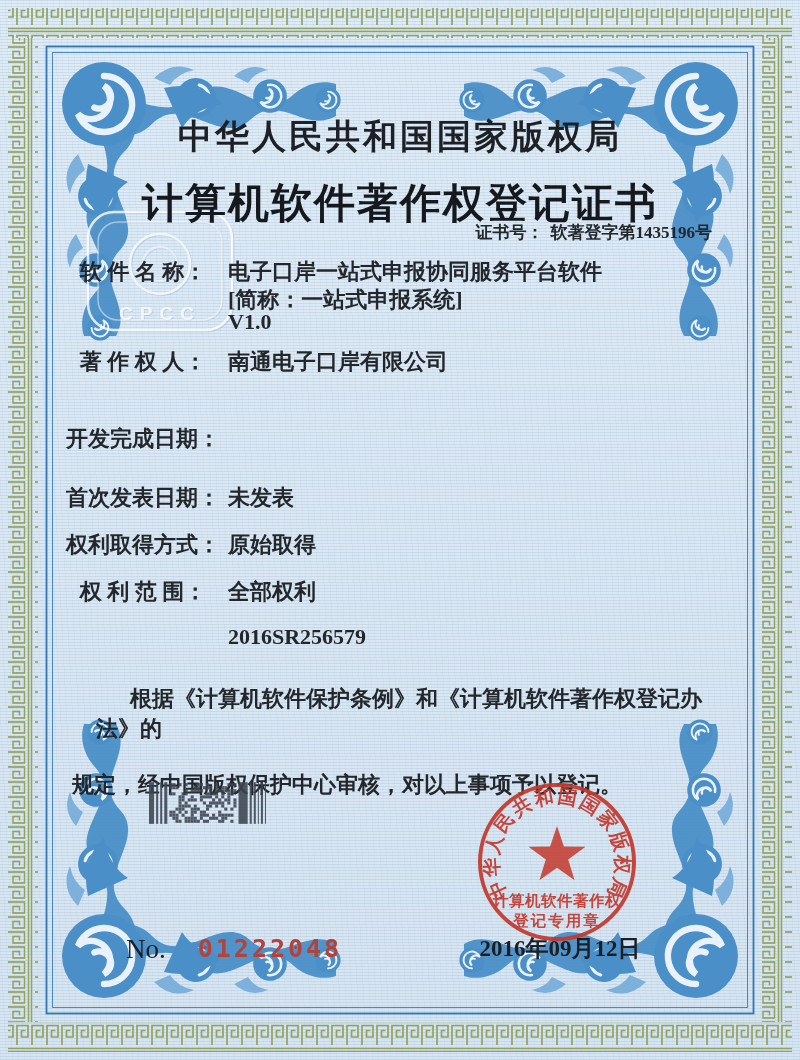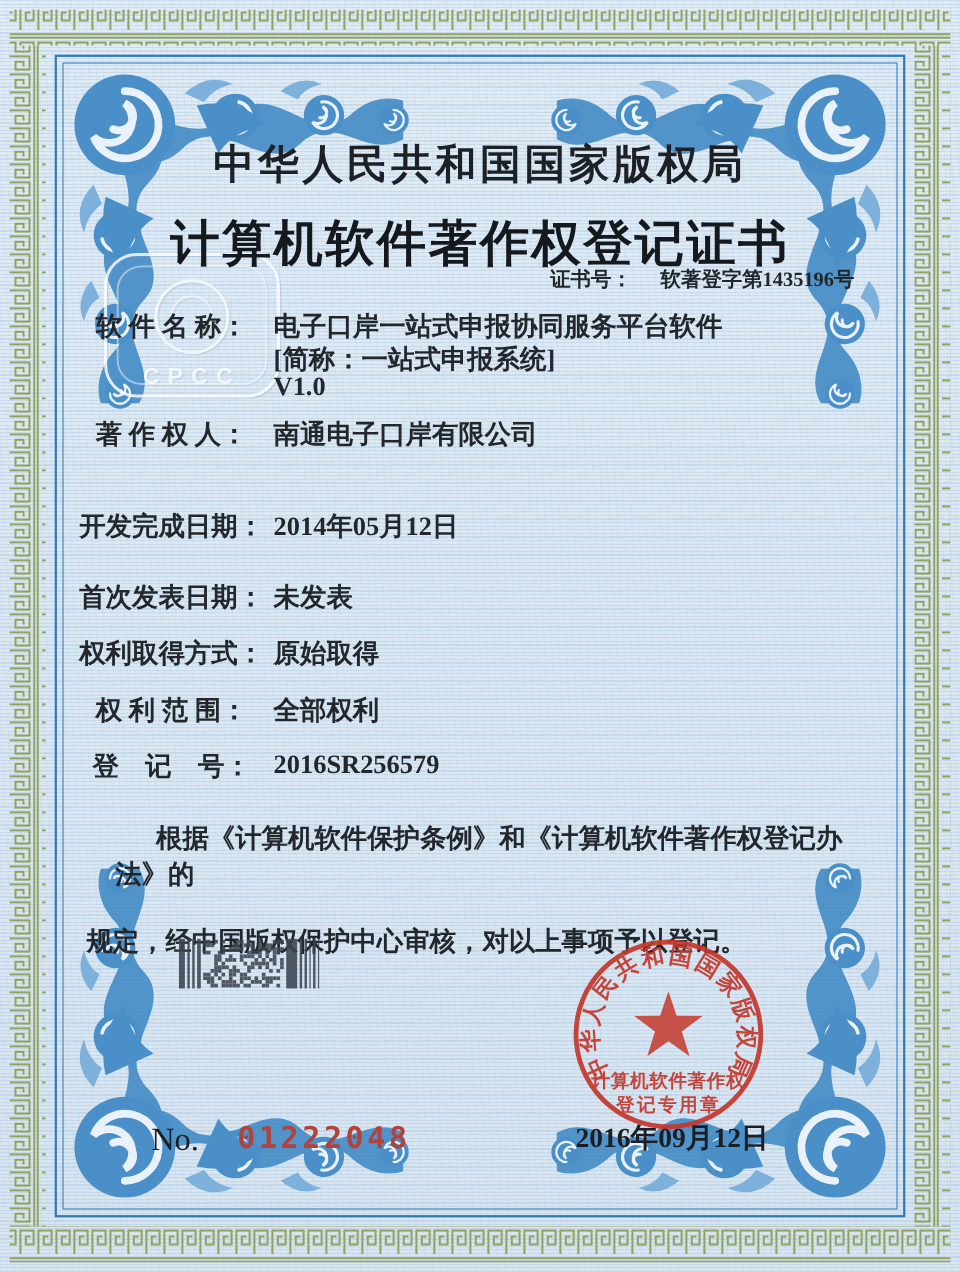--- a/index.html
+++ b/index.html
@@ -11,21 +11,21 @@
       linear-gradient(#dfebf5,#d7e5f1);
     font-family:"Liberation Serif","DejaVu Serif",serif;
     color:#20242a;
   }
   .abs{position:absolute;}
   svg{display:block;}
   .border-svg{position:absolute;left:0;top:0;}
   .title1{left:0;top:114px;width:100%;text-align:center;font-size:34px;font-weight:800;letter-spacing:3px;color:#1d2125;}
   .title2{left:0;top:176px;width:100%;text-align:center;font-size:41px;font-weight:800;letter-spacing:2px;color:#15181c;}
   .certno{left:400px;top:221px;width:312px;text-align:right;font-size:17px;font-weight:600;color:#23272c;}
-  .certno .val{margin-left:24px;}
+  .certno .val{margin-left:7px;}
   .row{left:66px;width:680px;font-size:22px;font-weight:600;}
   .row .lab{display:inline-block;white-space:pre;min-width:154px;color:#23272c;text-align:center;}
   .row .val{position:absolute;left:162px;white-space:pre;color:#23272c;}
   .statement{left:72px;top:684px;width:648px;font-size:22px;font-weight:600;color:#23272c;}
   .statement .l1{text-indent:34px;margin-left:24px;}
   .statement .l2{margin-top:26px;}
   .seal-date{left:470px;top:933px;width:180px;text-align:center;font-size:23px;font-weight:600;color:#1b1f24;}
   .serial{left:126px;top:934px;font-size:27px;color:#1b1f24;}
   .serial .num{font-family:"DejaVu Sans Mono","Liberation Mono",monospace;font-size:25px;letter-spacing:3px;color:#b2423a;font-weight:600;margin-left:32px;vertical-align:1px;text-align:right;}
   .emboss{opacity:.85;filter:drop-shadow(1px 1px 0 rgba(125,160,195,.40));}
@@ -108,36 +108,34 @@
     <span class="val">V1.0</span>
   </div>
 
   <div class="abs row" style="top:347px;">
     <span class="lab">著 作 权 人：</span>
     <span class="val">南通电子口岸有限公司</span>
   </div>
 
   <div class="abs row" style="top:424px;">
     <span class="lab">开发完成日期：</span>
-    <span class="val">2014年05月12日</span>
   </div>
   <div class="abs row" style="top:483px;">
     <span class="lab">首次发表日期：</span>
     <span class="val">未发表</span>
   </div>
   <div class="abs row" style="top:577px;">
     <span class="lab">权 利 范 围：</span>
     <span class="val">全部权利</span>
   </div>
   <div class="abs row" style="top:530px;">
     <span class="lab">权利取得方式：</span>
     <span class="val">原始取得</span>
   </div>
   <div class="abs row" style="top:624px;">
-    <span class="lab">登　记　号：</span>
     <span class="val">2016SR256579</span>
   </div>
 
   <div class="abs statement">
     <div class="l1">根据《计算机软件保护条例》和《计算机软件著作权登记办法》的</div>
     <div class="l2">规定，经中国版权保护中心审核，对以上事项予以登记。</div>
   </div>
 
   <svg id="barcode-svg" class="abs barcode" style="left:149px;top:782px;" width="118" height="42" viewBox="0 0 116 41">
       <rect x="0" y="0" width="5" height="41" fill="#3c4450"></rect>

